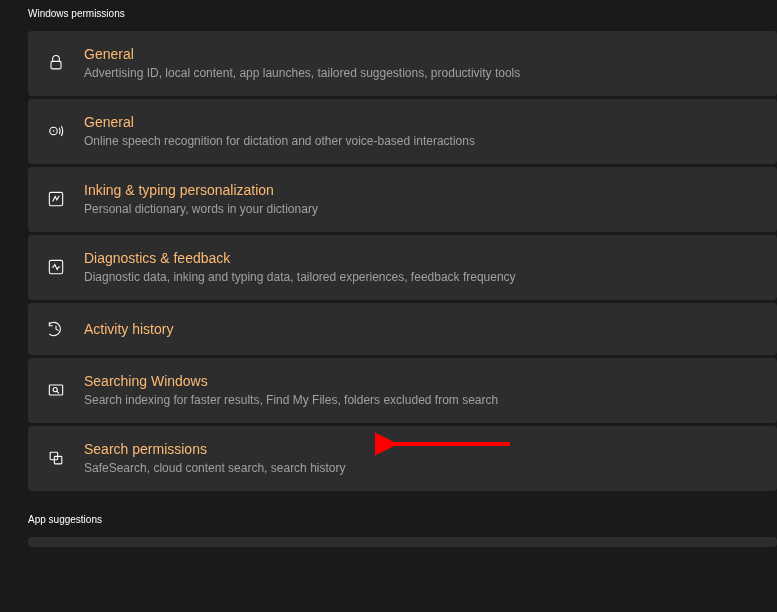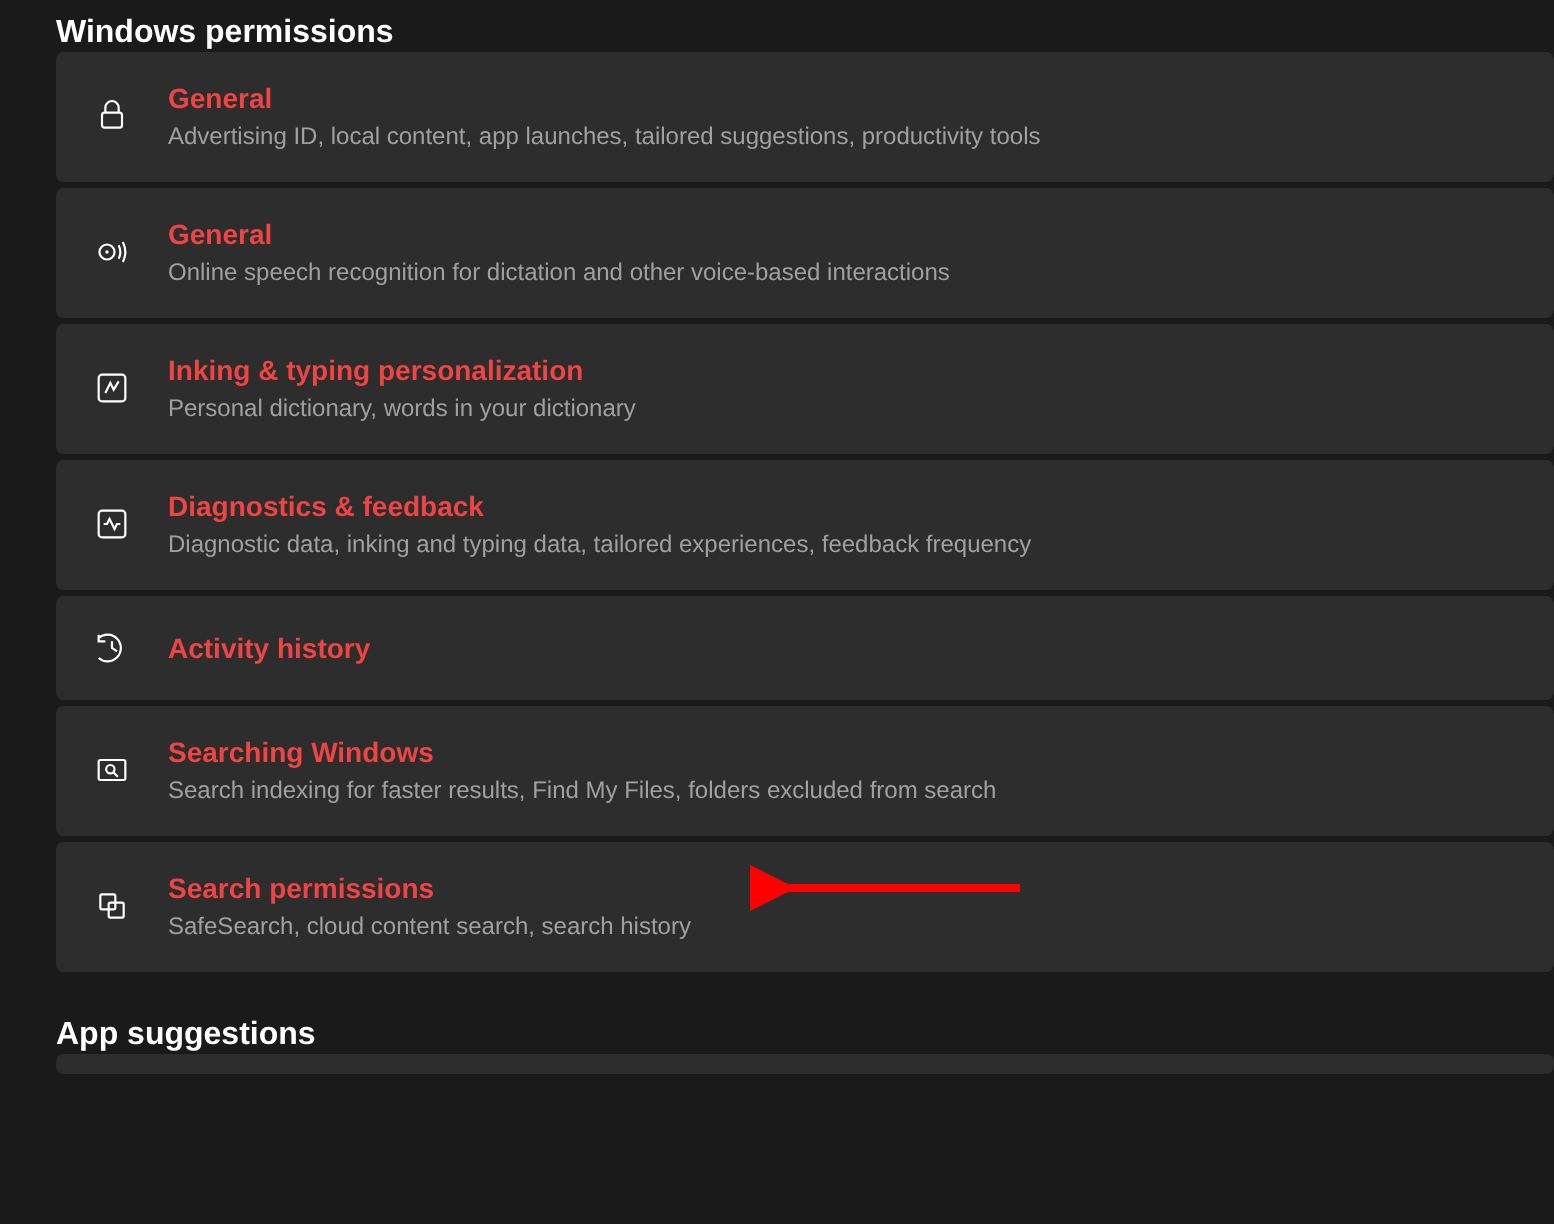--- a/index.html
+++ b/index.html
@@ -9,24 +9,24 @@
     }
     body {
       width: 777px;
       height: 612px;
       background: #1a1a1a;
       font-family: "Segoe UI", -apple-system, sans-serif;
       color: #ffffff;
       overflow: hidden;
     }
     .section-header {
-      font-size: 16px;
-      font-weight: 700;
+      font-size: 10px;
+      font-weight: 400;
       color: #ffffff;
-      padding: 12px 28px 0 28px;
+      padding: 12px 28px 12px 28px;
     }
     .section-header.first {
       padding-top: 8px;
     }
     .section-header.second {
       padding-top: 20px;
     }
     .settings-list {
       padding: 0 0 0 28px;
     }
@@ -54,22 +54,22 @@
       height: 20px;
       stroke: #ffffff;
       fill: none;
       stroke-width: 1.3;
     }
     .item-text {
       flex: 1;
     }
     .item-title {
       font-size: 14px;
-      font-weight: 700;
-      color: #ef4444;
+      font-weight: 400;
+      color: #fdba74;
       line-height: 1.3;
     }
     .item-subtitle {
       font-size: 12px;
       color: #a0a0a0;
       line-height: 1.4;
       margin-top: 2px;
     }
     .arrow-annotation {
       position: absolute;

